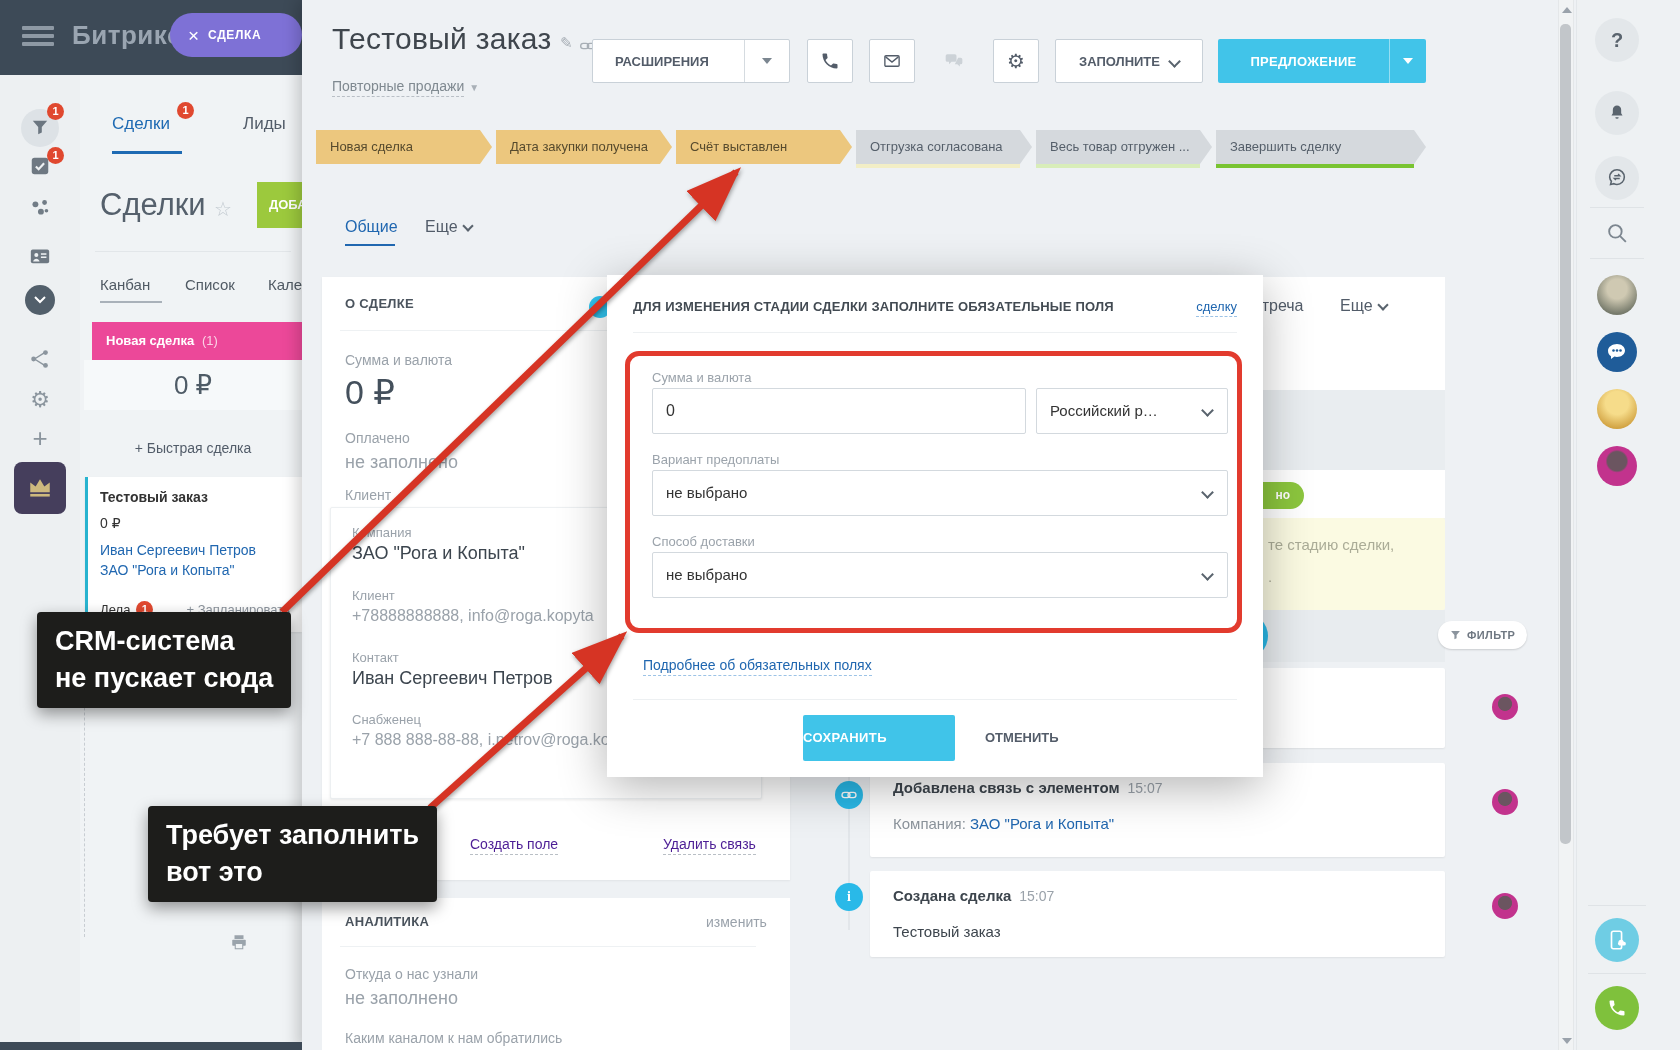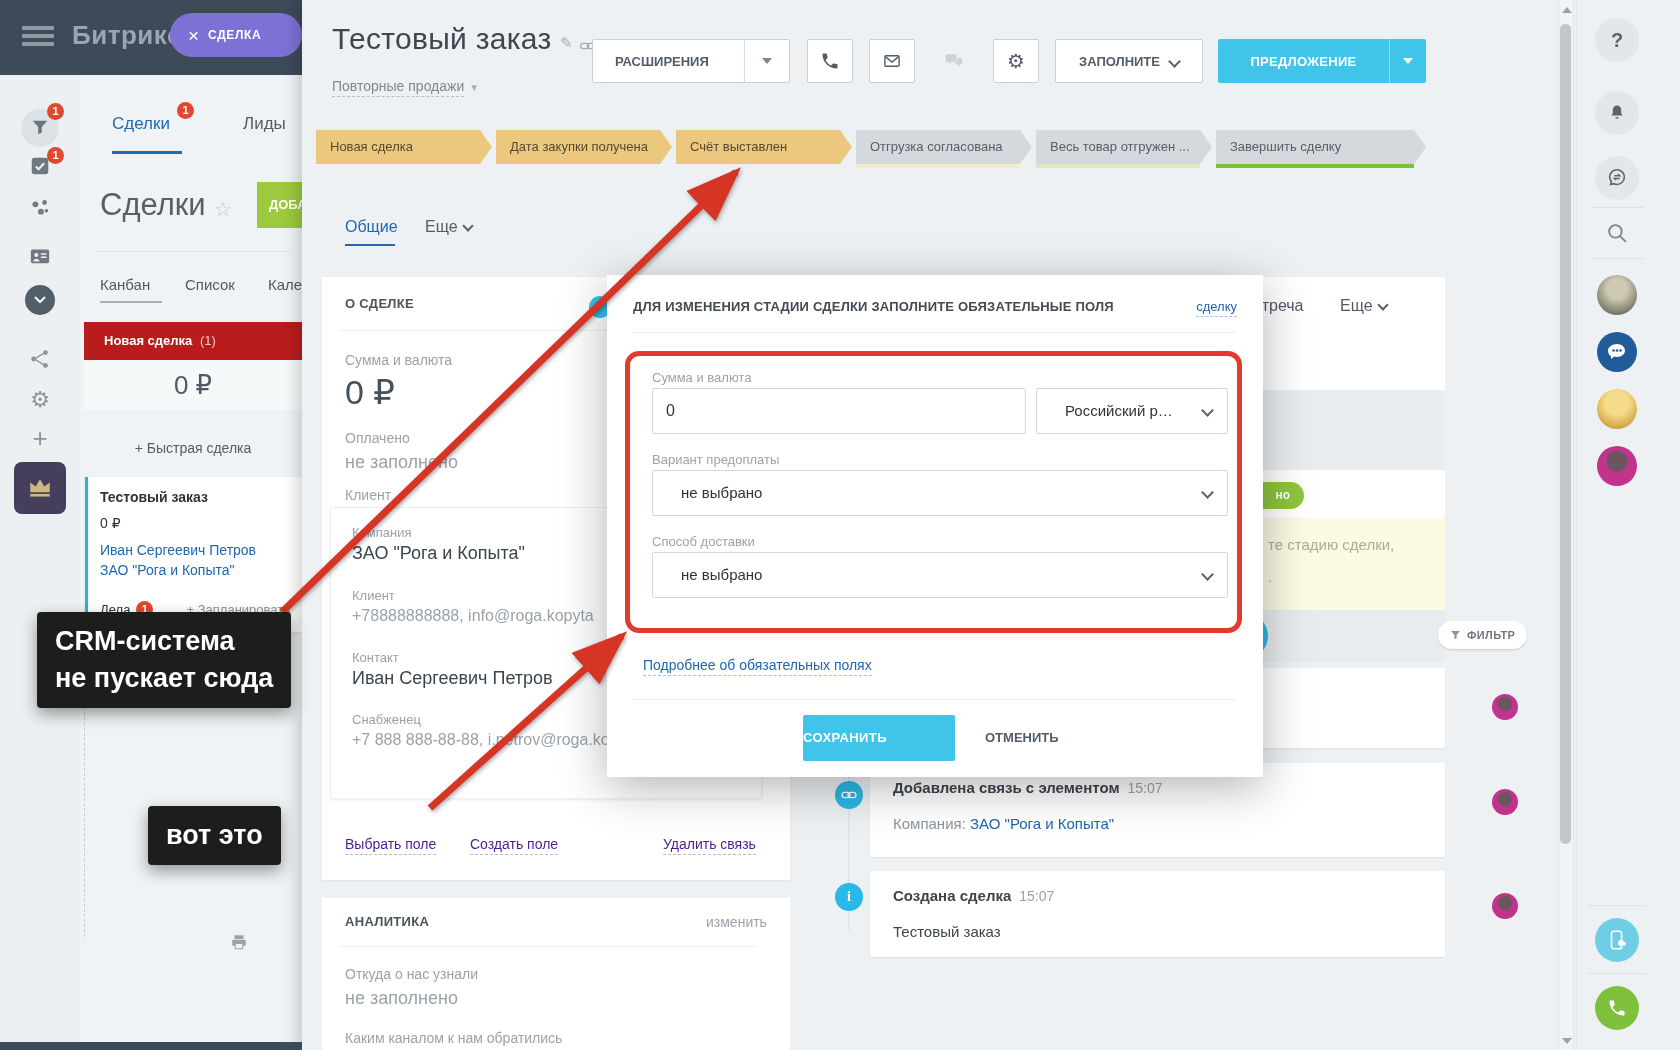--- a/index.html
+++ b/index.html
@@ -35,22 +35,22 @@
   .ptab.active{color:#1e6ab3}
   .ptab.idle{color:#525c69}
   #ptab-underline{position:absolute;left:32px;top:76px;width:70px;height:3px;background:#1e6ab3}
   #deals-title{position:absolute;left:20px;top:112px;font-size:31px;color:#55606c}
   #deals-star{position:absolute;left:134px;top:122px;font-size:20px;color:#c3cad1}
   #add-btn{position:absolute;left:177px;top:107px;width:70px;height:46px;background:#9cc93d;color:#fff;
            font-size:13px;font-weight:bold;line-height:46px;padding-left:12px;box-sizing:border-box;white-space:nowrap;cursor:pointer}
   #p-divider{position:absolute;left:15px;top:176px;width:196px;height:1px;background:#e2e6e9}
   .view{position:absolute;top:201px;font-size:15px;color:#505a64;white-space:nowrap;cursor:pointer}
   #view-underline{position:absolute;left:20px;top:226px;width:62px;height:2px;background:#a9b1b9}
-  #col-head{position:absolute;left:4px;top:247px;width:218px;height:38px;background:#b91c1c;color:#fff;
-            font-size:13px;font-weight:bold;line-height:38px;padding-left:20px;box-sizing:border-box}
+  #col-head{position:absolute;left:12px;top:247px;width:218px;height:38px;background:#ec4899;color:#fff;
+            font-size:13px;font-weight:bold;line-height:38px;padding-left:14px;box-sizing:border-box}
   #col-head .cnt{color:rgba(255,255,255,.75);font-weight:normal;margin-left:4px}
   #col-sum{position:absolute;left:4px;top:285px;width:218px;height:50px;background:#f6f9fa;
            display:flex;align-items:center;justify-content:center;font-size:26px;color:#4e5b66}
   #quick-deal{position:absolute;left:4px;top:365px;width:218px;text-align:center;font-size:14px;color:#525c69;cursor:pointer}
   #deal-card{position:absolute;left:5px;top:402px;width:217px;height:155px;background:#fff;border-left:3px solid #29b4d0;
              box-sizing:border-box;padding:12px 12px 0 12px;box-shadow:0 1px 2px rgba(0,0,0,.08);cursor:pointer}
   #deal-card .t{font-size:14px;font-weight:bold;color:#333;margin-bottom:10px}
   #deal-card .s{font-size:14px;color:#333;margin-bottom:9px}
   #deal-card a{font-size:14px;color:#2067b0;text-decoration:none;display:block;line-height:20px}
   #card-foot{position:absolute;left:12px;top:124px;width:190px;display:flex;align-items:center;gap:6px}
@@ -150,21 +150,21 @@
   #modal{position:absolute;left:607px;top:275px;width:656px;height:502px;background:#fff;z-index:40;
          box-shadow:0 10px 45px rgba(0,0,0,.3)}
   #modal-title{position:absolute;left:26px;top:24px;font-size:13px;font-weight:bold;color:#424a52;letter-spacing:.2px}
   #modal-open{position:absolute;right:26px;top:24px;font-size:13px}
   #modal-hr1{position:absolute;left:26px;top:57px;width:604px;height:1px;background:#edf0f2}
   #redbox{position:absolute;left:18px;top:76px;width:617px;height:282px;border:5px solid #e23b2e;border-radius:14px;box-sizing:border-box}
   .f-lbl{position:absolute;font-size:13px;color:#9ba3ab}
   .f-input{position:absolute;height:46px;border:1px solid #d3d9de;border-radius:2px;box-sizing:border-box;
            font-size:16px;color:#333;line-height:44px;padding-left:13px;background:#fff}
   .f-select{position:absolute;height:46px;border:1px solid #d3d9de;border-radius:2px;box-sizing:border-box;
-            font-size:15px;color:#333;line-height:44px;padding-left:28px;background:#fff;cursor:pointer}
+            font-size:15px;color:#333;line-height:44px;padding-left:13px;background:#fff;cursor:pointer}
   .f-select .chev{position:absolute;right:15px;top:17px}
   #modal-more{position:absolute;left:36px;top:382px;font-size:14px}
   #modal-hr2{position:absolute;left:26px;top:424px;width:604px;height:1px;background:#edf0f2}
   #btn-save{position:absolute;left:196px;top:440px;width:152px;height:46px;background:#40c4e9;border-radius:2px;
             color:#fff;font-size:13px;font-weight:bold;line-height:46px;letter-spacing:.4px;cursor:pointer}
   #btn-cancel{position:absolute;left:378px;top:440px;height:46px;line-height:46px;font-size:13px;font-weight:bold;color:#535c69;cursor:pointer}
 
   
   #rightbar{position:absolute;left:1576px;top:0;width:104px;height:1050px;background:#eef1f3;border-left:1px solid #e3e7ea;z-index:10}
   .rb-circle{position:absolute;left:1595px;width:44px;height:44px;border-radius:50%;background:#e3e7ea;
@@ -557,14 +557,15 @@
     </marker>
   </defs>
   <line x1="282" y1="612" x2="736" y2="172" stroke="#d63424" stroke-width="7" marker-end="url(#ah)"></line>
   <line x1="430" y1="808" x2="622" y2="636" stroke="#d63424" stroke-width="7" marker-end="url(#ah)"></line>
 </svg>
 <div id="ann-box1" class="ann-box">
   <div>CRM-система</div>
   <div>не пускает сюда</div>
 </div>
 <div id="ann-box2" class="ann-box">
+  <div>Требует заполнить</div>
   <div>вот это</div>
 </div>
 
 </body></html>

